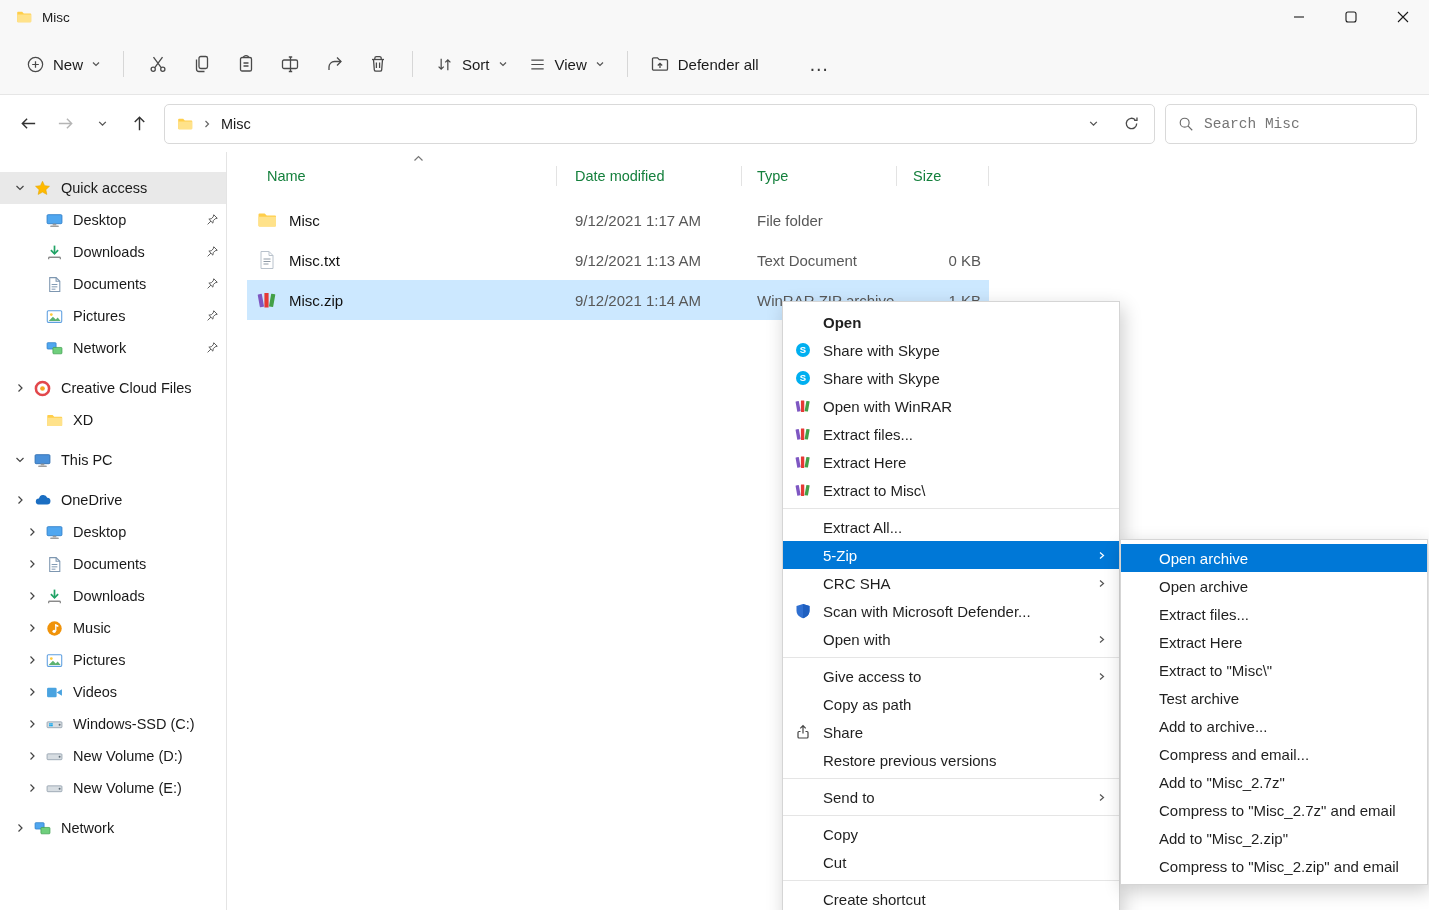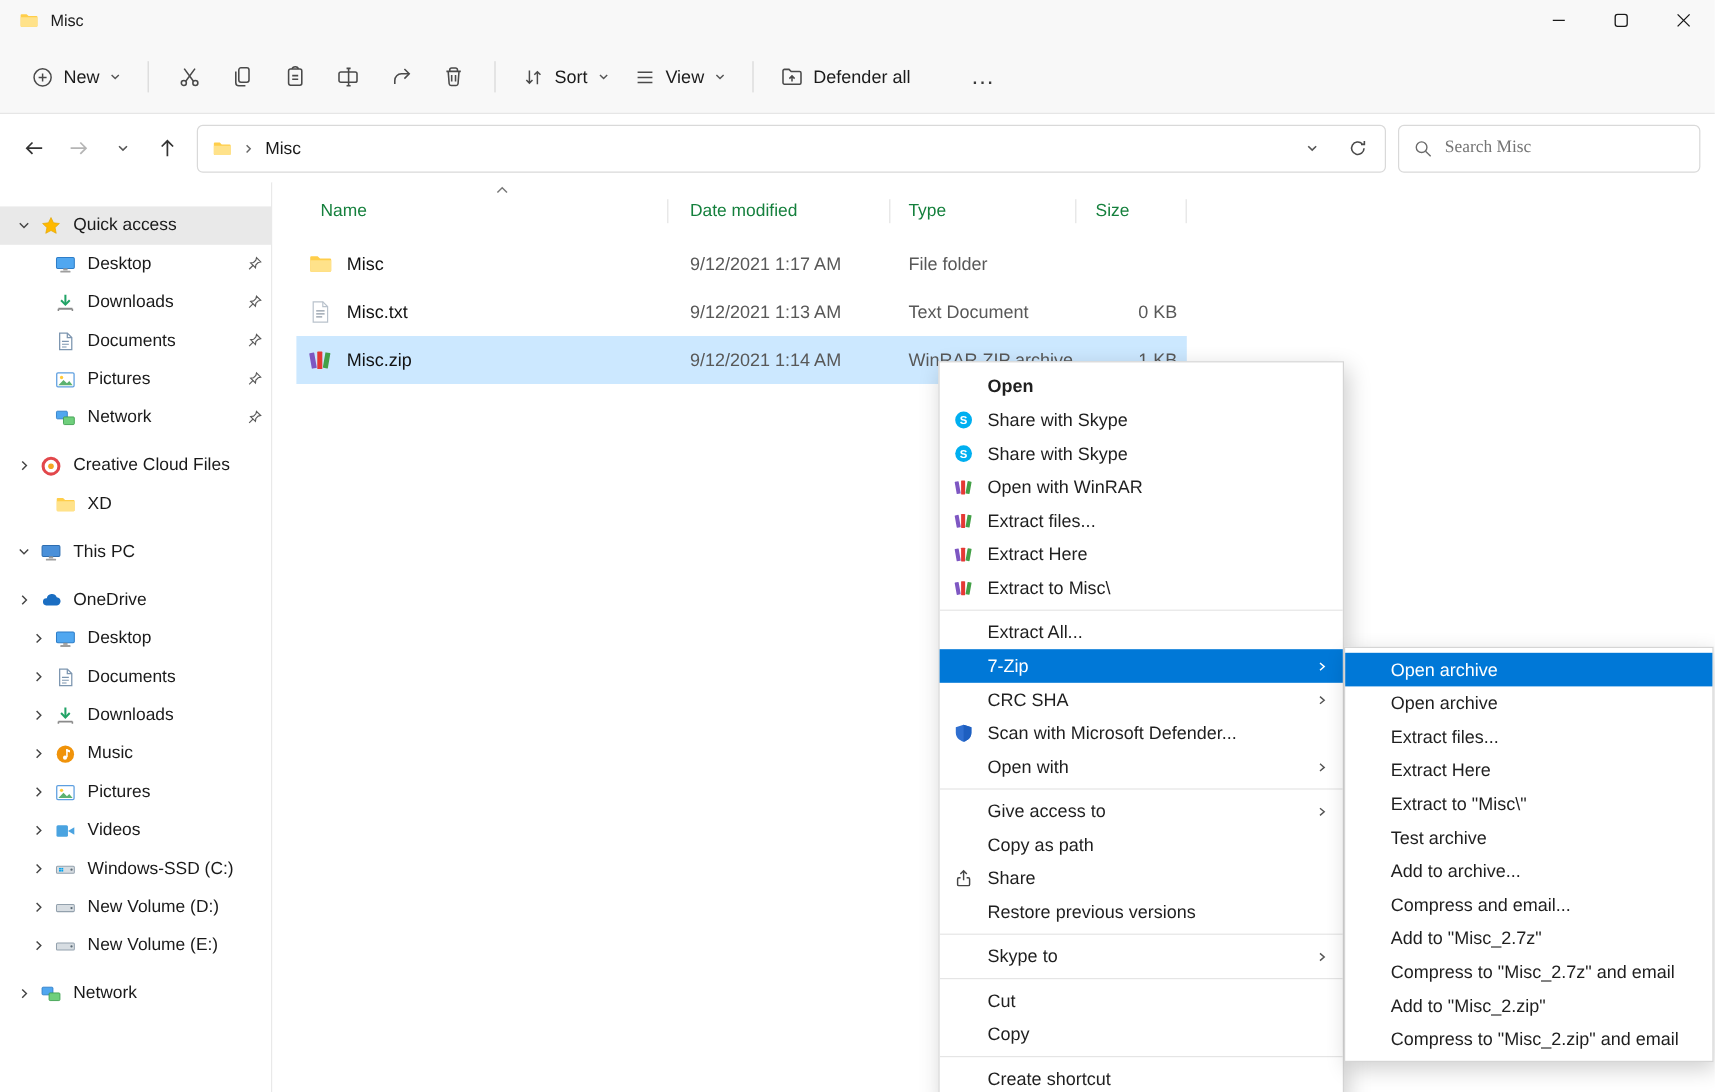--- a/index.html
+++ b/index.html
@@ -24,21 +24,21 @@
   .tb-label { font-size:15px; }
   .tb-more { margin-left:28px; }
 
   
   .navbar { height:57px; display:flex; align-items:center; background:#fff; padding:0 12px 0 10px; }
   .nav-btn { width:37px; height:36px; display:flex; align-items:center; justify-content:center; border-radius:4px; }
   .addressbar { flex:1; height:40px; border:1px solid #d9d9d9; border-radius:5px; display:flex; align-items:center; gap:9px; padding:0 14px 0 12px; margin:0 10px 0 6px; background:#fff; }
   .ab-path { font-size:14.5px; color:#1a1a1a; }
   .ab-right { margin-left:auto; display:flex; align-items:center; gap:24px; }
   .searchbox { width:252px; height:40px; border:1px solid #d9d9d9; border-radius:5px; display:flex; align-items:center; gap:10px; padding:0 12px; background:#fff; }
-  .searchbox input { border:none; outline:none; background:transparent; flex:1; font-family:Liberation Serif, serif; font-size:14.5px; color:#15803d; }
+  .searchbox input { border:none; outline:none; background:transparent; flex:1; font-family:Liberation Mono, monospace; font-size:14.5px; color:#15803d; }
   .searchbox input::placeholder { color:#757575; }
 
   
   .main { display:flex; height:758px; }
   .sidebar { width:227px; border-right:1px solid #e4e4e4; padding-top:20px; font-size:14.5px; overflow:hidden; flex:none; background:#fff; }
   .side-row { height:32px; display:flex; align-items:center; gap:8px; padding-left:14px; position:relative; white-space:nowrap; }
   .side-row.active { background:var(--sidebar-active,#e9e9e9); }
   .side-row .chev { width:12px; flex:none; display:flex; }
   .side-row .s-icon { width:17px; height:17px; flex:none; }
   .side-row .s-label { margin-left:2px; }
@@ -752,21 +752,21 @@
   </div>
 
   <div class="menu-sep"></div>
 
   <div class="menu-item">
     <span class="mi-icon"></span>
     <span class="mi-label">Extract All...</span>
   </div>
   <div class="menu-item selected">
     <span class="mi-icon"></span>
-    <span class="mi-label">7-Zip</span>
+    <span class="mi-label">5-Zip</span>
     <span class="mi-arrow">
         <svg width="11" height="11" viewBox="0 0 11 11" fill="none" stroke="currentColor" stroke-width="1.2">
           <path d="M4 2.5L7.5 5.5L4 8.5"></path>
         </svg>
       </span>
   </div>
   <div class="menu-item">
     <span class="mi-icon"></span>
     <span class="mi-label">CRC SHA</span>
     <span class="mi-arrow">
@@ -820,37 +820,37 @@
   </div>
   <div class="menu-item">
     <span class="mi-icon"></span>
     <span class="mi-label">Restore previous versions</span>
   </div>
 
   <div class="menu-sep"></div>
 
   <div class="menu-item">
     <span class="mi-icon"></span>
-    <span class="mi-label">Skype to</span>
+    <span class="mi-label">Send to</span>
     <span class="mi-arrow">
         <svg width="11" height="11" viewBox="0 0 11 11" fill="none" stroke="currentColor" stroke-width="1.2">
           <path d="M4 2.5L7.5 5.5L4 8.5"></path>
         </svg>
       </span>
   </div>
 
   <div class="menu-sep"></div>
 
   <div class="menu-item">
     <span class="mi-icon"></span>
+    <span class="mi-label">Copy</span>
+  </div>
+  <div class="menu-item">
+    <span class="mi-icon"></span>
     <span class="mi-label">Cut</span>
-  </div>
-  <div class="menu-item">
-    <span class="mi-icon"></span>
-    <span class="mi-label">Copy</span>
   </div>
 
   <div class="menu-sep"></div>
 
   <div class="menu-item">
     <span class="mi-icon"></span>
     <span class="mi-label">Create shortcut</span>
   </div>
 </div>
 

